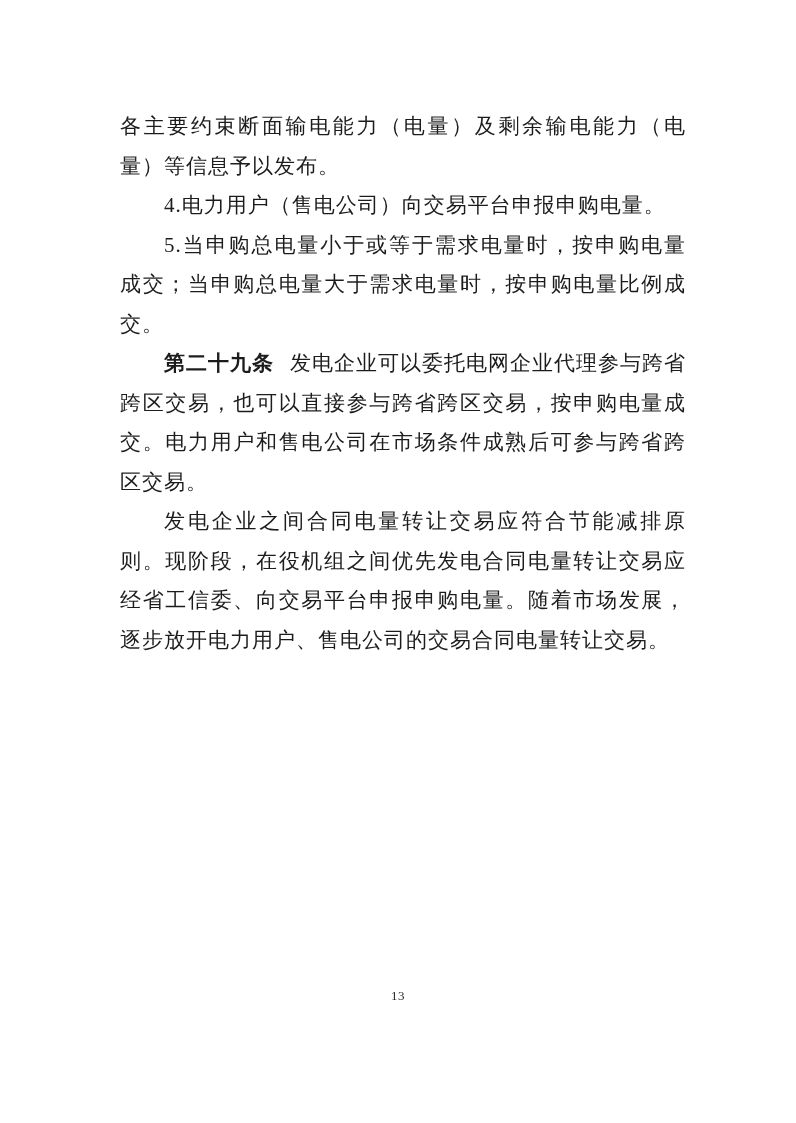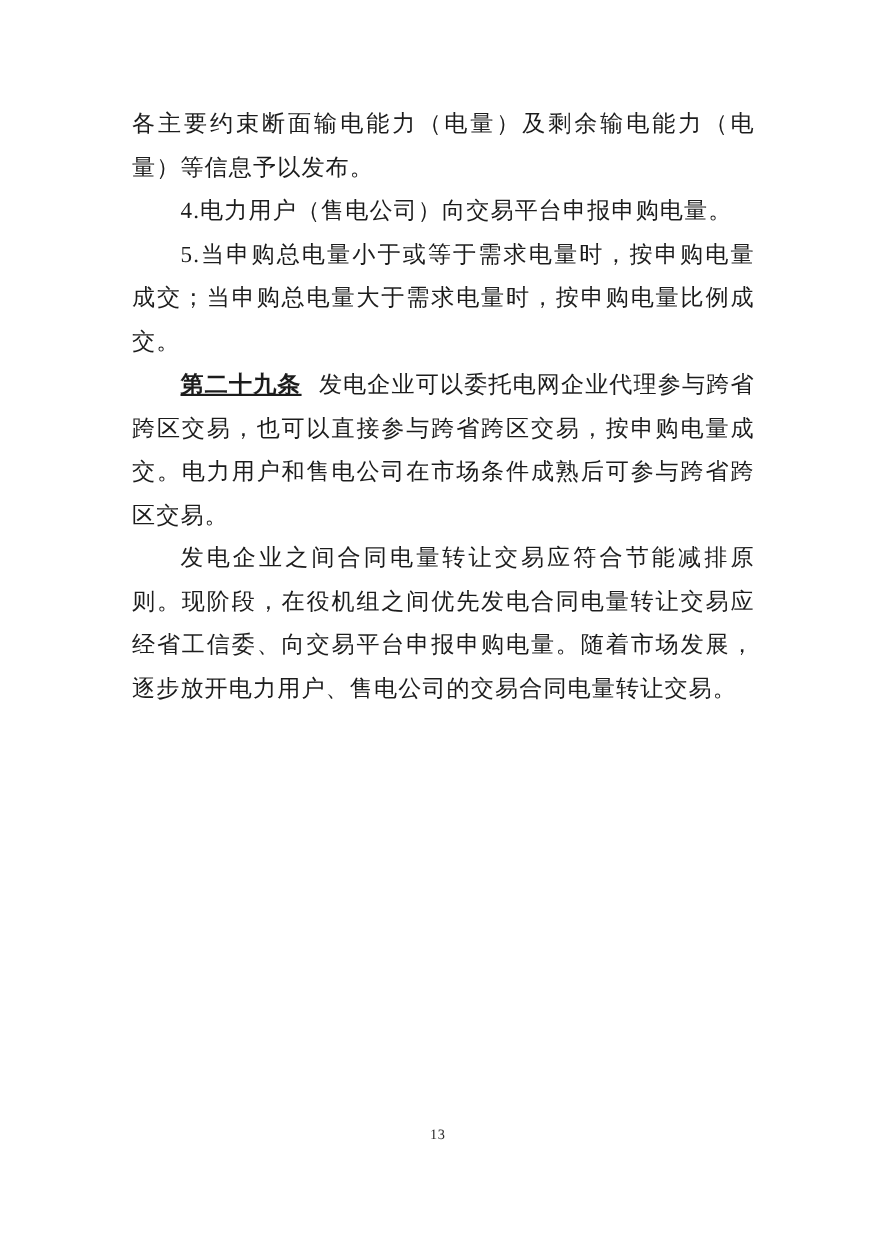--- a/index.html
+++ b/index.html
@@ -15,48 +15,47 @@
   .page {
     position: relative;
     width: 796px;
     height: 1123px;
     background: #ffffff;
     overflow: hidden;
   }
   .content {
     position: absolute;
     left: 120px;
-    top: 93px;
+    top: 107px;
     width: 566px;
     color: #1c1c1c;
     font-size: 21px;
     line-height: 39.5px;
     letter-spacing: 1px;
     text-align: justify;
     text-justify: inter-character;
   }
   .para {
     margin: 0;
     padding: 0;
   }
   .para.indent {
     text-indent: 2.1em;
   }
   .head {
     font-weight: 700;
-    text-decoration: underline;
   }
   .head:not(:empty) {
     margin-right: 0.75em;
   }
   .page-number {
     position: absolute;
     left: 0;
     right: 0;
-    top: 1023px;
+    top: 988px;
     text-align: center;
     color: #2a2a2a;
     font-size: 13px;
     letter-spacing: 0.5px;
   }
 </style>
 </head>
 <body>
 
 <div class="page">

